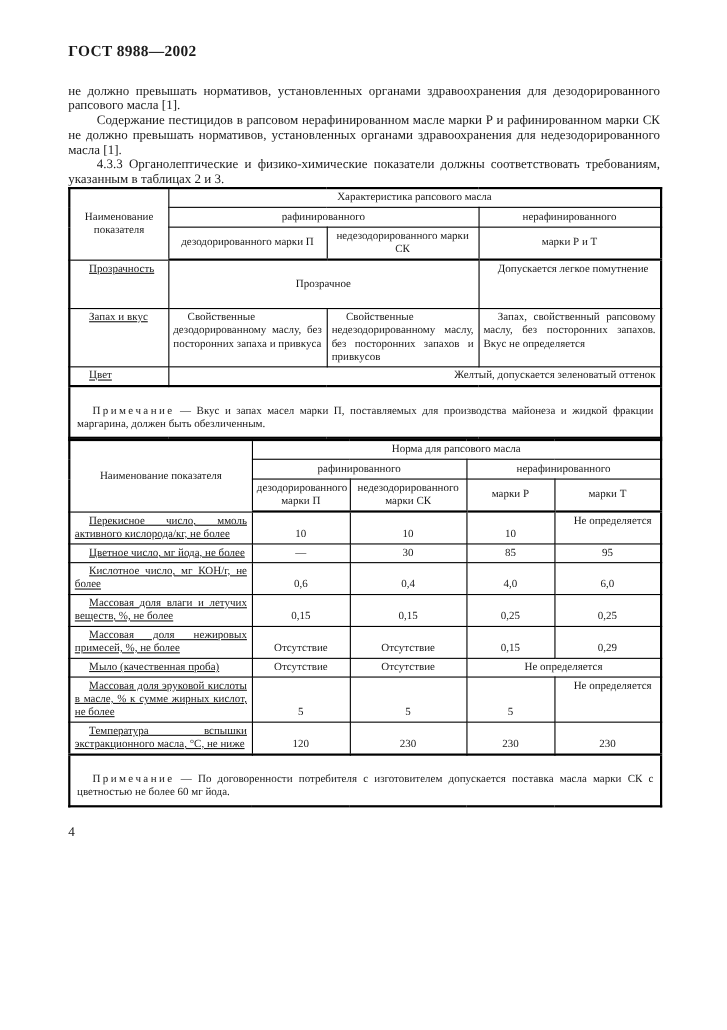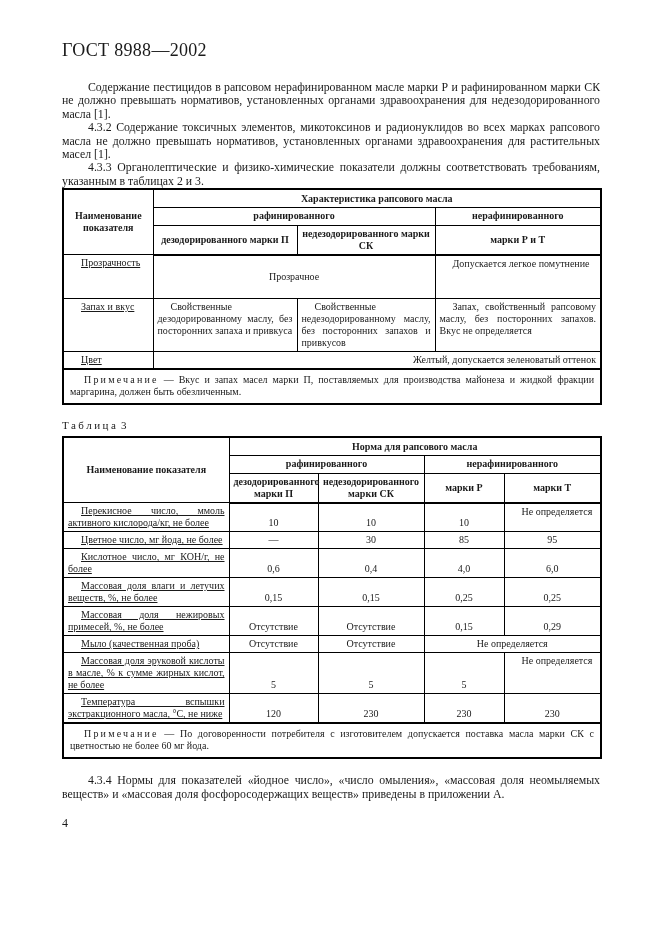--- a/index.html
+++ b/index.html
@@ -8,22 +8,22 @@
     position:relative;
     width:661px;height:936px;
     background:#ffffff;
     color:#1a1a1a;
     margin:0 auto;
     box-sizing:border-box;
     padding:40px 61px 0 62px;
     overflow:hidden;
   }
   .doc-number{
-    font-weight:normal;
-    font-size:18px;
+    font-weight:bold;
+    font-size:14px;
     margin:0 0 20px 0;
     letter-spacing:.3px;
   }
   .body-text{
     font-size:11.8px;
     line-height:13.4px;
     text-align:justify;
   }
   .body-text p{margin:0;}
   .body-text p.indent{text-indent:26px;}
@@ -39,21 +39,21 @@
     font-size:10px;
     line-height:12px;
   }
   table.gost th, table.gost td{
     border:1px solid #000;
     padding:2px 4px;
     box-sizing:border-box;
   }
   table.gost{border:2px solid #000;}
   table.gost th{
-    font-weight:bold;
+    font-weight:normal;
     text-align:center;
     vertical-align:middle;
   }
   tr.hdr-bottom th{border-bottom:2px solid #000;}
   td.lbl{
     text-align:justify;
     vertical-align:top;
     text-indent:13px;
     padding:3px 4px;
     text-decoration:underline;
@@ -76,21 +76,21 @@
   }
   td.txt-left{
     text-align:right;
     vertical-align:top;
     text-indent:13px;
     padding:3px 6px;
   }
   tr.note-row td{
     border-top:2px solid #000;
     text-align:justify;
-    padding:4px 6px 5px 6px;
+    padding:16px 6px 5px 6px;
     vertical-align:top;
   }
   .note-ind{display:inline-block;width:14px;}
   .ls-note{letter-spacing:2.2px;}
   .h-row1 th{height:18px;}
   .h-row2 th{height:18px;}
   .h-row3 th{height:26px;}
   .closing{margin-top:15px;}
   .page-num{
     font-size:12px;
@@ -98,22 +98,22 @@
   }
 </style>
 </head>
 <body>
 
 <div class="page">
 
   <p class="doc-number">ГОСТ 8988—2002</p>
 
   <div class="body-text">
+    <p>не должно превышать нормативов, установленных органами здравоохранения для дезодорированного рапсового масла [1].</p>
     <p class="indent">Содержание пестицидов в рапсовом нерафинированном масле марки Р и рафинированном марки СК не должно превышать нормативов, установленных органами здравоохранения для недезодорированного масла [1].</p>
-    <p class="indent">4.3.2  Содержание токсичных элементов, микотоксинов и радионуклидов во всех марках рапсового масла не должно превышать нормативов, установленных органами здравоохранения для растительных масел [1].</p>
     <p class="indent">4.3.3  Органолептические и физико-химические показатели должны соответствовать требованиям, указанным в таблицах 2 и 3.</p>
   </div>
 
 
   <table class="gost">
     <colgroup>
       <col style="width:90px">
         <col style="width:144px">
         <col style="width:138px">
         <col style="width:166px">
@@ -146,21 +146,20 @@
     <tr>
       <td class="lbl">Цвет</td>
       <td class="txt-left" colspan="3">Желтый, допускается зеленоватый оттенок</td>
     </tr>
     <tr class="note-row">
       <td colspan="4"><span class="note-ind"></span><span class="ls-note">Примечание</span>&nbsp;<span>— Вкус и запах масел марки П, поставляемых для производства майонеза и жидкой фракции маргарина, должен быть обезличенным.</span></td>
     </tr>
   </tbody>
     </table>
 
-  <p class="tbl-caption" style="margin-top:14px"><span class="ls">Таблица</span>&nbsp;<span>3</span></p>
 
   <table class="gost">
     <colgroup>
       <col style="width:166px">
         <col style="width:89px">
         <col style="width:106px">
         <col style="width:80px">
         <col style="width:97px">
     </colgroup>
     <tbody>
@@ -232,19 +231,16 @@
       <td class="val">230</td>
       <td class="val">230</td>
       <td class="val">230</td>
     </tr>
     <tr class="note-row">
       <td colspan="5"><span class="note-ind"></span><span class="ls-note">Примечание</span>&nbsp;<span>— По договоренности потребителя с изготовителем допускается поставка масла марки СК с цветностью не более 60 мг йода.</span></td>
     </tr>
   </tbody>
     </table>
 
-  <div class="body-text closing">
-    <p class="indent">4.3.4  Нормы для показателей «йодное число», «число омыления», «массовая доля неомыляемых веществ» и «массовая доля фосфоросодержащих веществ» приведены в приложении А.</p>
-  </div>
 
   <p class="page-num">4</p>
 
 </div>
 
 </body></html>

